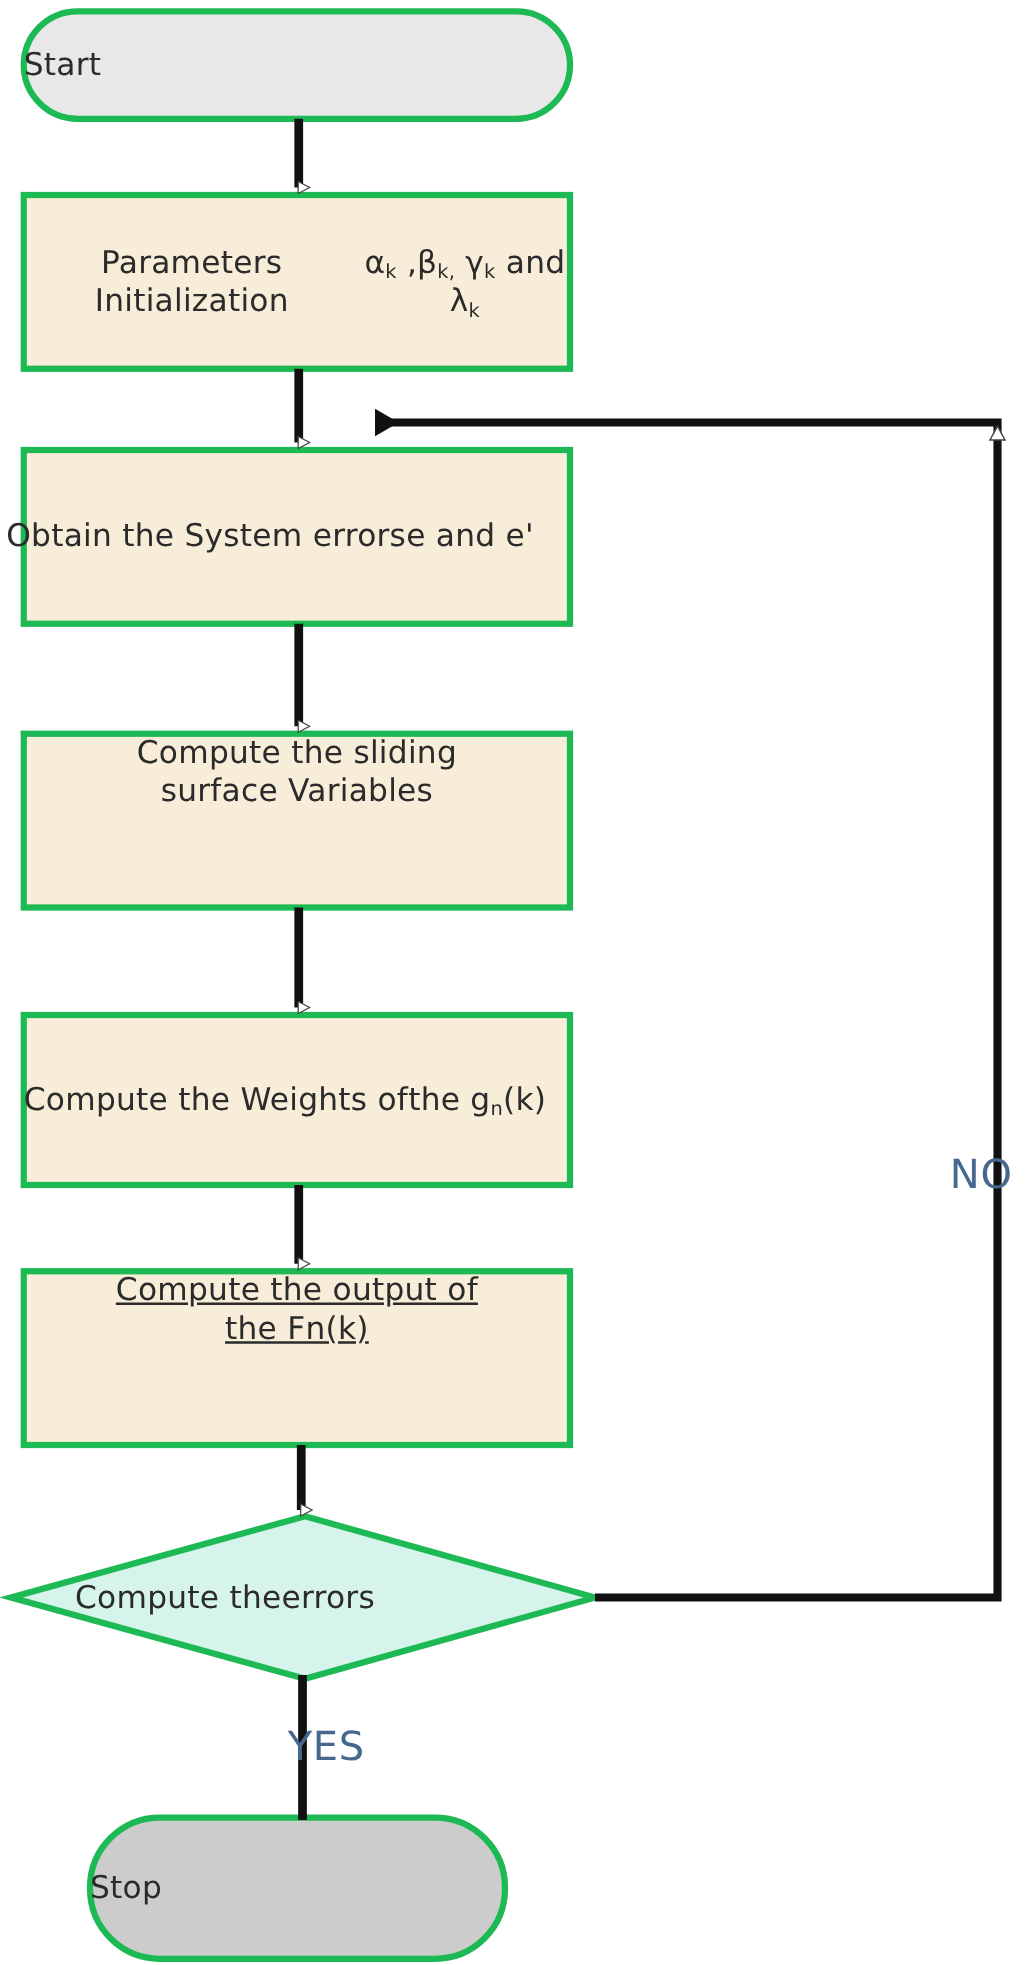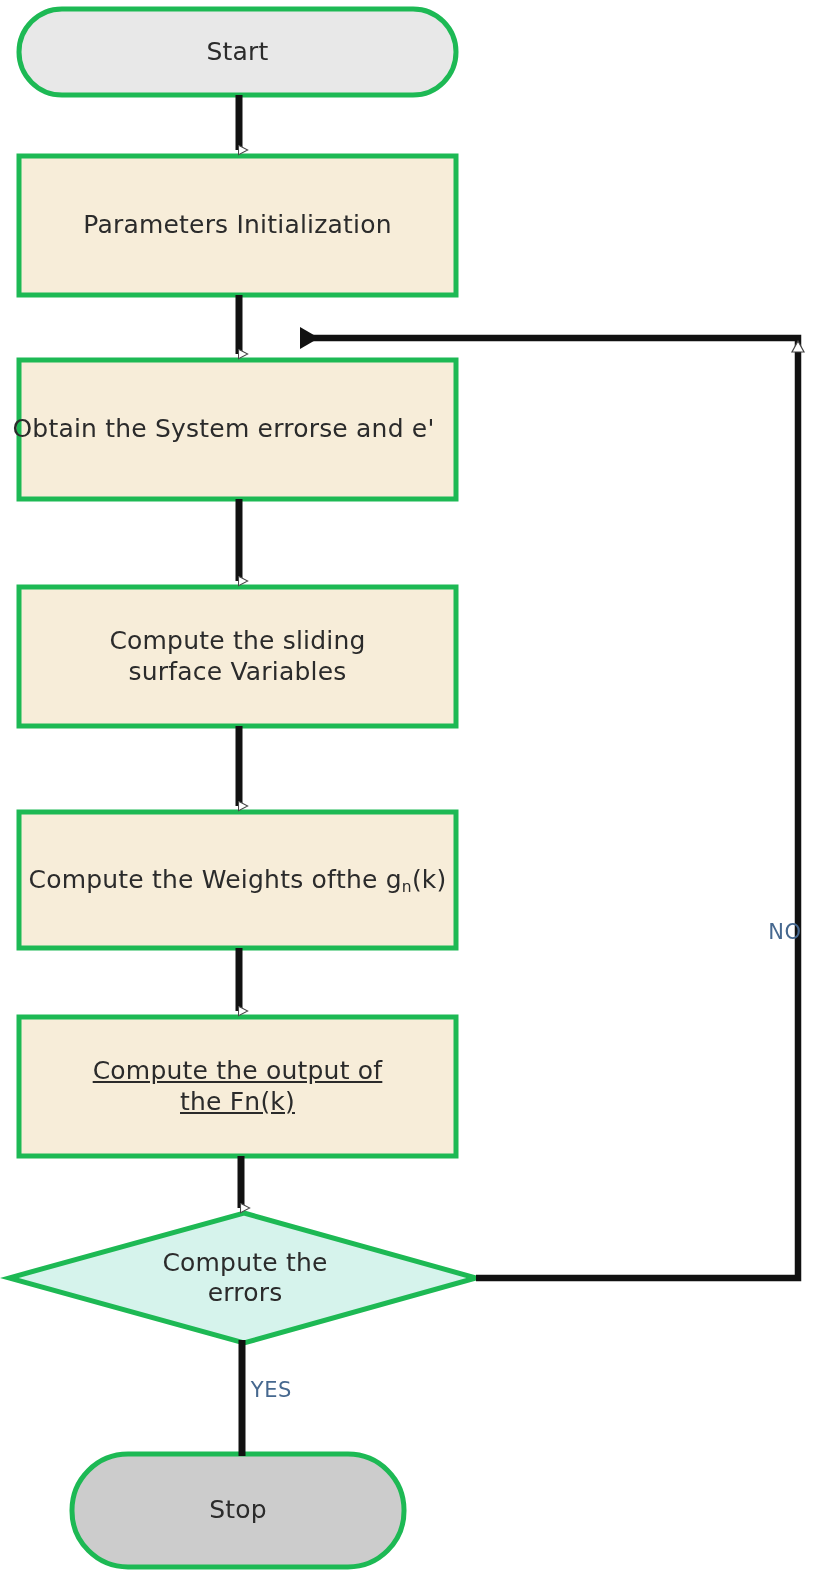--- a/index.html
+++ b/index.html
@@ -18,34 +18,33 @@
   #flow-svg{
     position:absolute;
     left:0; top:0;
     width:823px;
     height:1572px;
   }
   .node-label{
     position:absolute;
     display:flex;
     align-items:center;
-    justify-content:center;
     text-align:center;
     color:#2b2b2b;
     font-size:25px;
     line-height:1.22;
     letter-spacing:0.2px;
     pointer-events:none;
     white-space:pre-line;
   }
   .node-label span.l2{display:block;}
   .edge-label{
     position:absolute;
     color:#46688f;
-    font-size:21px;
+    font-size:32px;
     letter-spacing:0.6px;
     text-align:center;
     pointer-events:none;
   }
   sub{font-size:0.62em; line-height:0; vertical-align:-0.28em;}
 </style>
 </head>
 <body>
 
 <div id="stage">
@@ -93,20 +92,21 @@
 
     <path d="M792,352 L804,352 L798,341 Z" fill="#ffffff" stroke="#444444" stroke-width="1.2"></path>
   </svg>
 
   <div class="node-label" style="left:19px; top:9px; width:437px; height:86px;">
     <span>Start</span>
   </div>
 
   <div class="node-label" style="left:19px; top:156px; width:437px; height:139px; ">
     <span>Parameters Initialization</span>
+    <span class="l2">α<sub>k</sub> ,β<sub>k,</sub> γ<sub>k</sub> and λ<sub>k</sub></span>
   </div>
 
   <div class="node-label" style="left:5px; top:360px; width:437px; height:139px; flex-direction:row;">
     <span>Obtain the System errors</span>
     <span class="l2">e and e'</span>
   </div>
 
   <div class="node-label" style="left:19px; top:587px; width:437px; height:139px; flex-direction:column;">
     <span>Compute the sliding</span>
     <span class="l2">surface Variables</span>
@@ -115,21 +115,21 @@
   <div class="node-label" style="left:19px; top:812px; width:437px; height:136px; flex-direction:row;">
     <span>Compute the Weights of</span>
     <span class="l2">the g<sub>n</sub>(k)</span>
   </div>
 
   <div class="node-label" style="left:19px; top:1017px; width:437px; height:139px; flex-direction:column;text-decoration:underline;">
     <span>Compute the output of</span>
     <span class="l2">the Fn(k)</span>
   </div>
 
-  <div class="node-label" style="left:60px; top:1213px; width:370px; height:130px; flex-direction:column;">
+  <div class="node-label" style="left:60px; top:1213px; width:370px; height:130px; flex-direction:row;">
     <span>Compute the</span>
     <span class="l2">errors</span>
   </div>
 
   <div class="node-label" style="left:72px; top:1454px; width:332px; height:113px;">
     <span>Stop</span>
   </div>
 
   <div class="edge-label" style="left:192px; top:1378px; width:100px;text-align:right;">YES</div>
 

